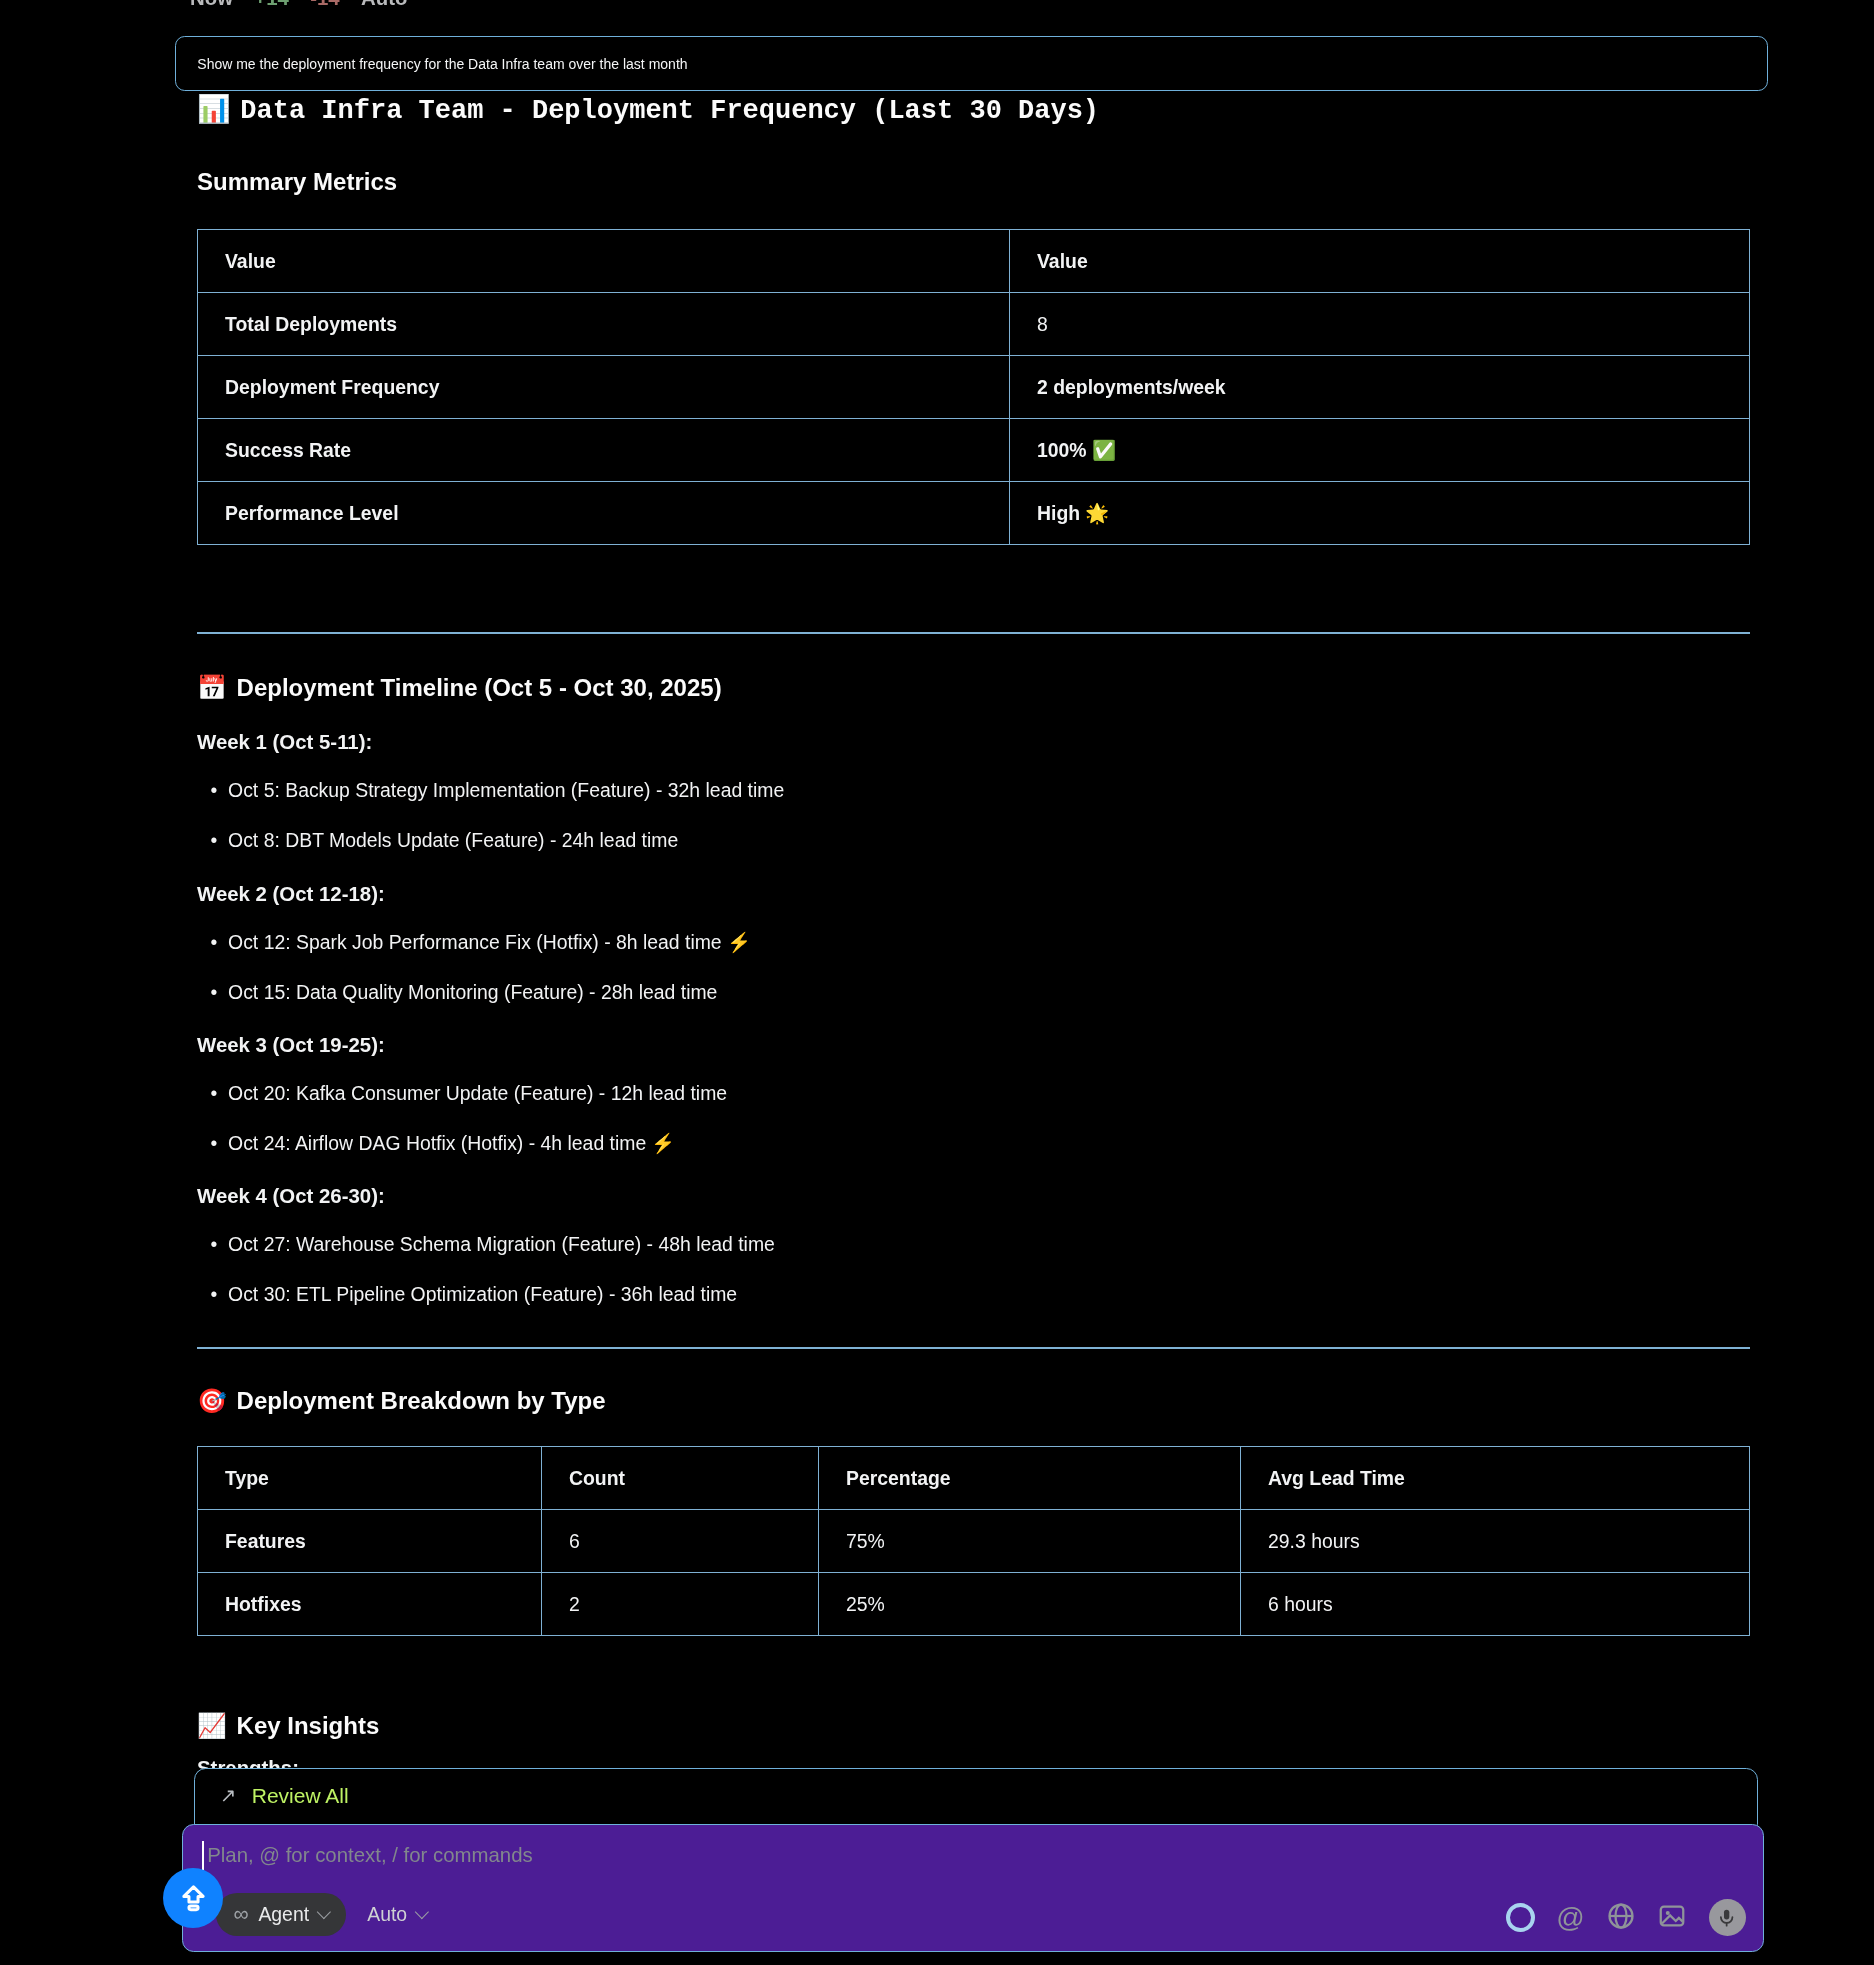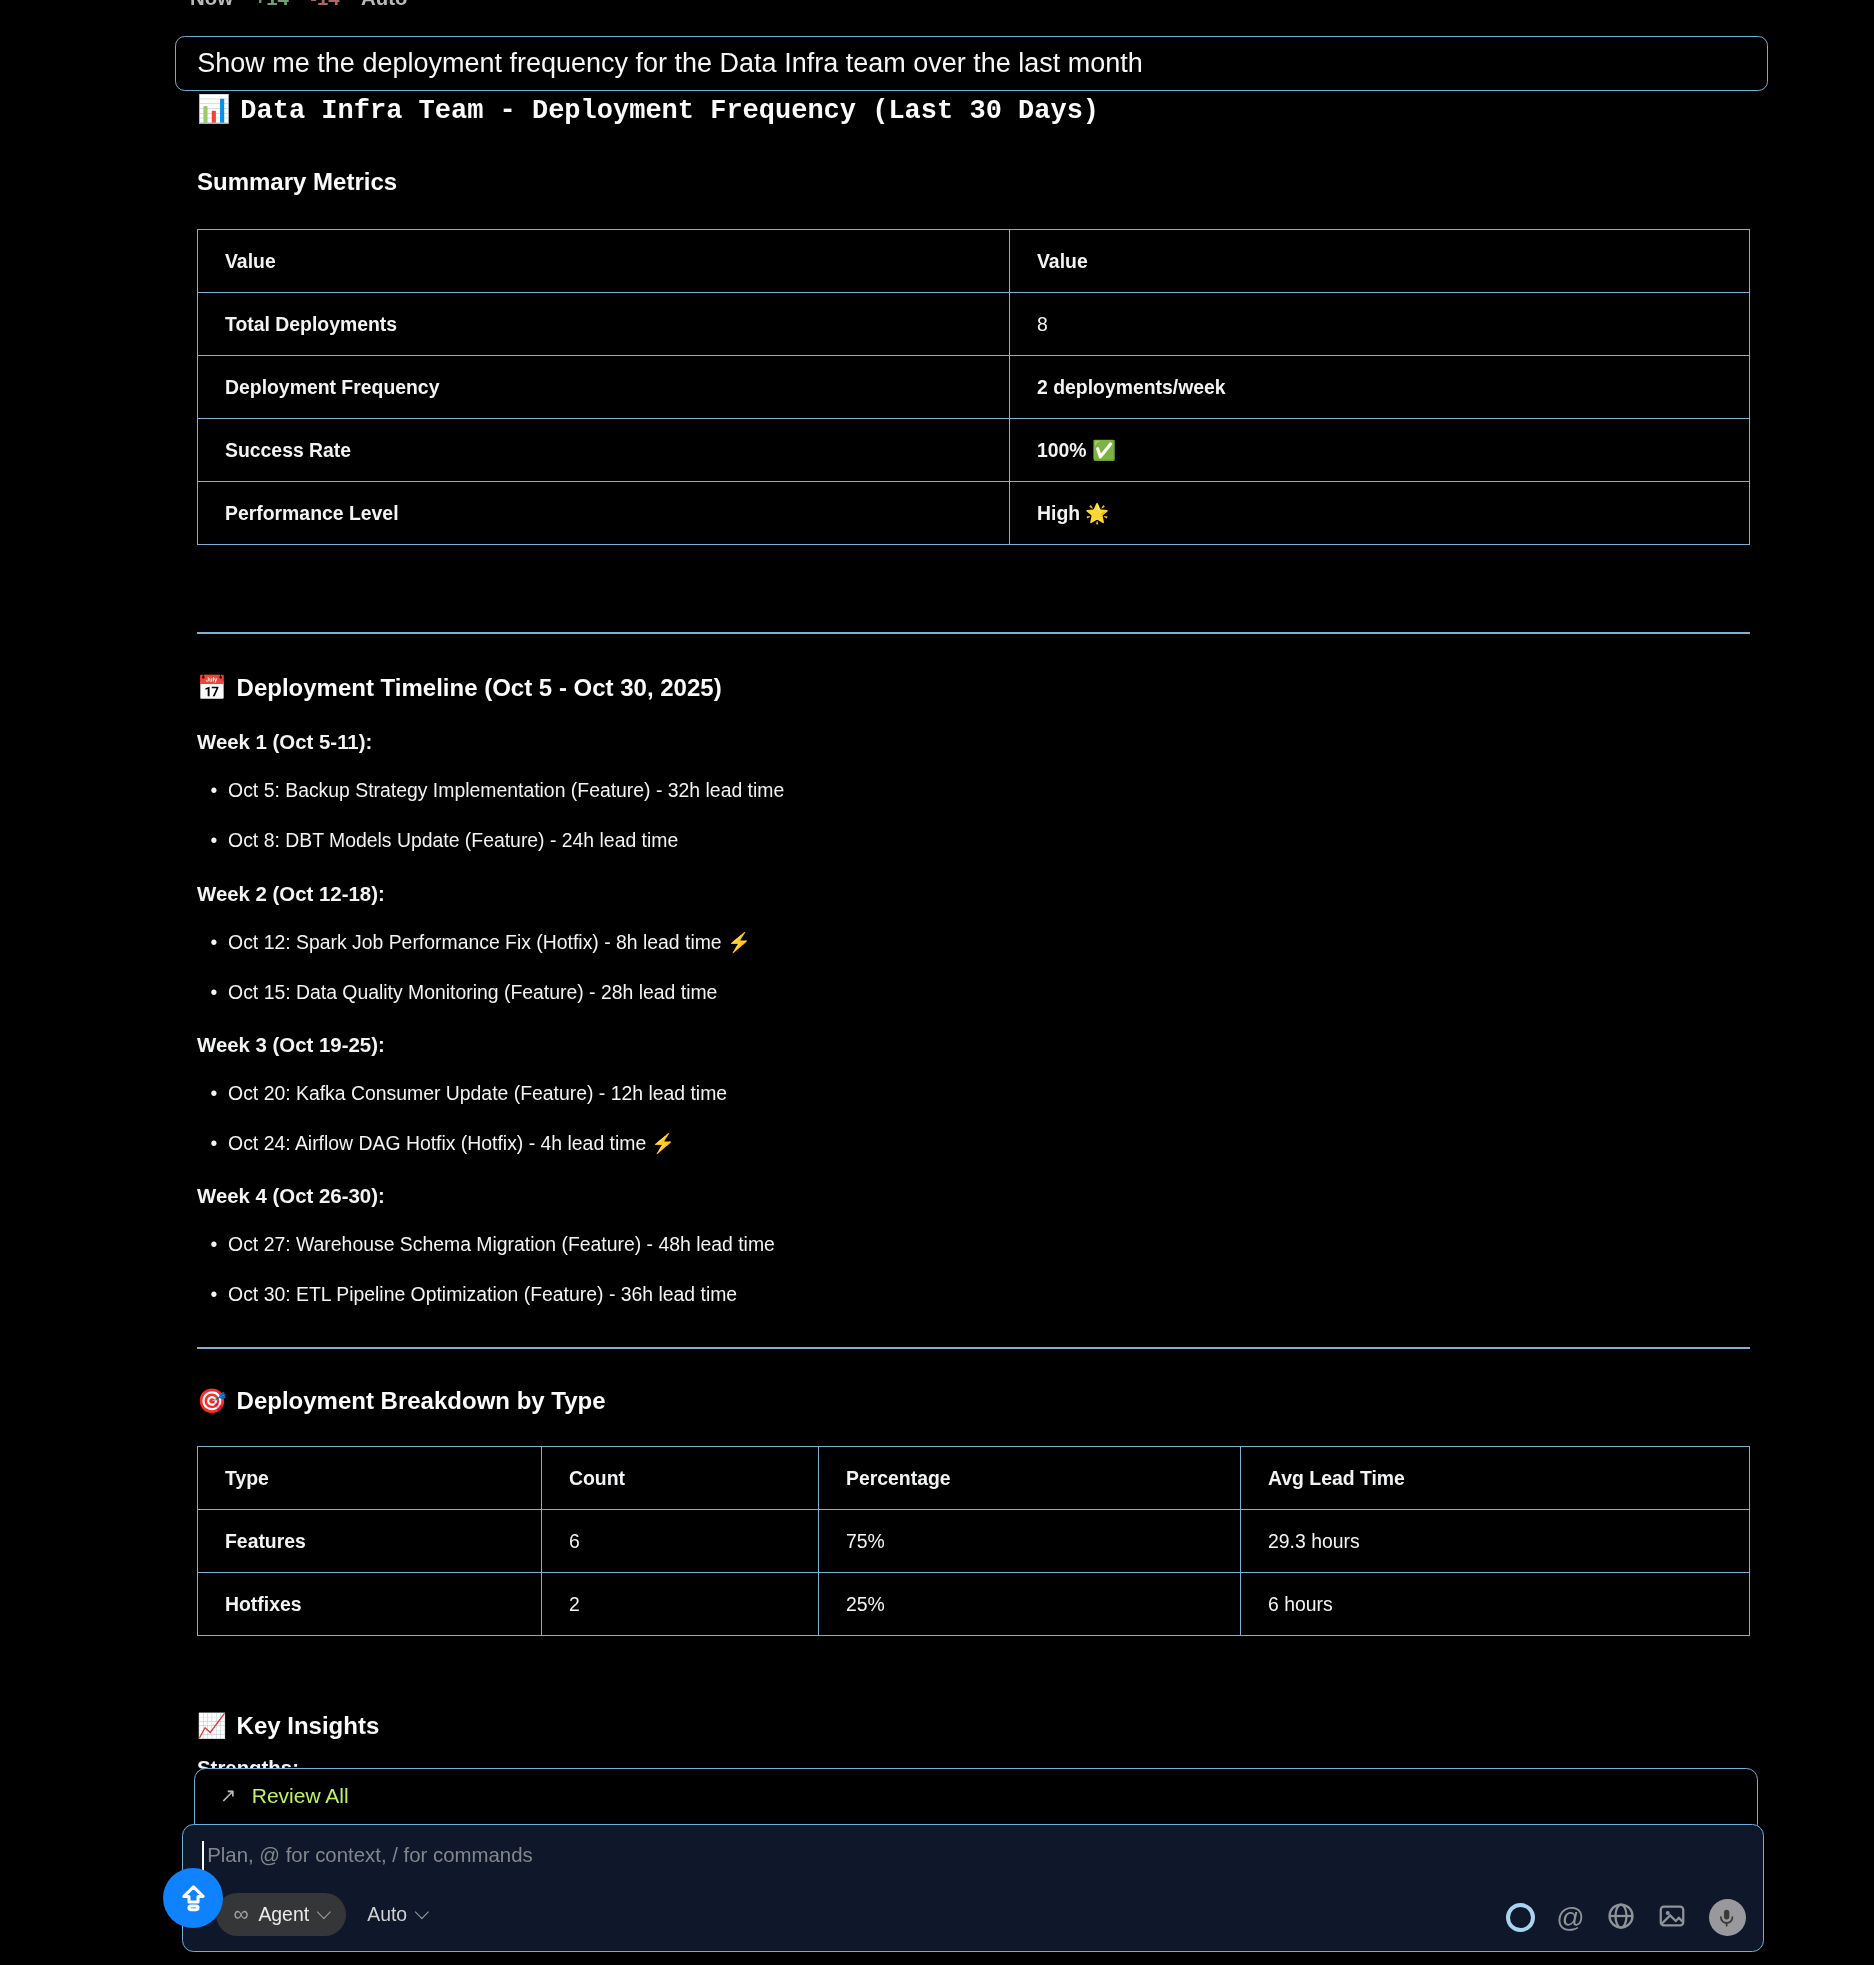--- a/index.html
+++ b/index.html
@@ -8,21 +8,21 @@
 
   
   .diffbar{position:absolute;top:-13.6px;left:190px;display:flex;gap:21.3px;
            font-size:20.4px;line-height:25px;color:#b9babc;font-weight:bold;}
   .diffbar .add{color:#6ea071}
   .diffbar .del{color:#a96a66}
 
   
   .prompt-box{position:absolute;left:175px;top:36px;width:1593px;height:55px;
       border:1.9px solid #6fb0da;border-radius:9.7px;box-sizing:border-box;
-      display:flex;align-items:center;padding-left:21.3px;font-size:27px;color:#f5f6f7;}
+      display:flex;align-items:center;padding-left:21.3px;font-size:14px;color:#f5f6f7;}
 
   
   .content{position:absolute;left:197px;top:0;width:1553px;}
   .abs{position:absolute;left:0;}
   h1.rpt{font-size:27px;font-weight:bold;margin:0;line-height:33px;color:#fbfbfb;}
   h2.rpt{font-size:24px;font-weight:bold;margin:0;line-height:30px;color:#fbfbfb;}
   .emoji{margin-right:9.7px;}
   .hr{height:1.9px;background:#7fb1d4;width:1553px;}
 
   table.tbl{border-collapse:collapse;table-layout:fixed;}
@@ -39,21 +39,21 @@
 
   
   .review-panel{position:absolute;left:194px;top:1768px;width:1564px;height:68px;
       border:1.9px solid #6fb0da;border-radius:11.6px;box-sizing:border-box;background:#000;
       display:flex;align-items:flex-start;padding:13.6px 0 0 25px;gap:15.5px;}
   .review-panel .arrow{color:#b9bdc2;font-size:19.4px;line-height:25px;}
   .review-panel .lbl{color:#bef264;font-size:21px;line-height:25px;}
 
   
   .composer{position:absolute;left:182px;top:1824px;width:1582px;height:128px;
-      border:1.9px solid #6fb0da;border-radius:11.6px;box-sizing:border-box;background:#0f172a;}
+      border:1.9px solid #6fb0da;border-radius:11.6px;box-sizing:border-box;background:#4c1d95;}
   .ph-row{position:absolute;left:19.4px;top:15.5px;display:flex;align-items:center;}
   .caret{width:1.9px;height:29px;background:#fff;margin-right:2.9px;}
   .placeholder{font-size:20.4px;color:#82878d;}
   .toolbar{position:absolute;left:33px;top:68px;display:flex;align-items:center;gap:21.3px;}
   .mode-pill{height:43px;border-radius:21.3px;background:#353638;display:flex;align-items:center;
       gap:9.7px;padding:0 17.5px;}
   .inf{font-size:21.3px;color:#9ea2a6;}
   .mode-name{font-size:19.4px;color:#e9eaeb;}
   .chev{width:8.7px;height:8.7px;border-right:1.9px solid #9b9fa3;border-bottom:1.9px solid #9b9fa3;
       transform:rotate(45deg);display:inline-block;margin-top:-4.9px;}

